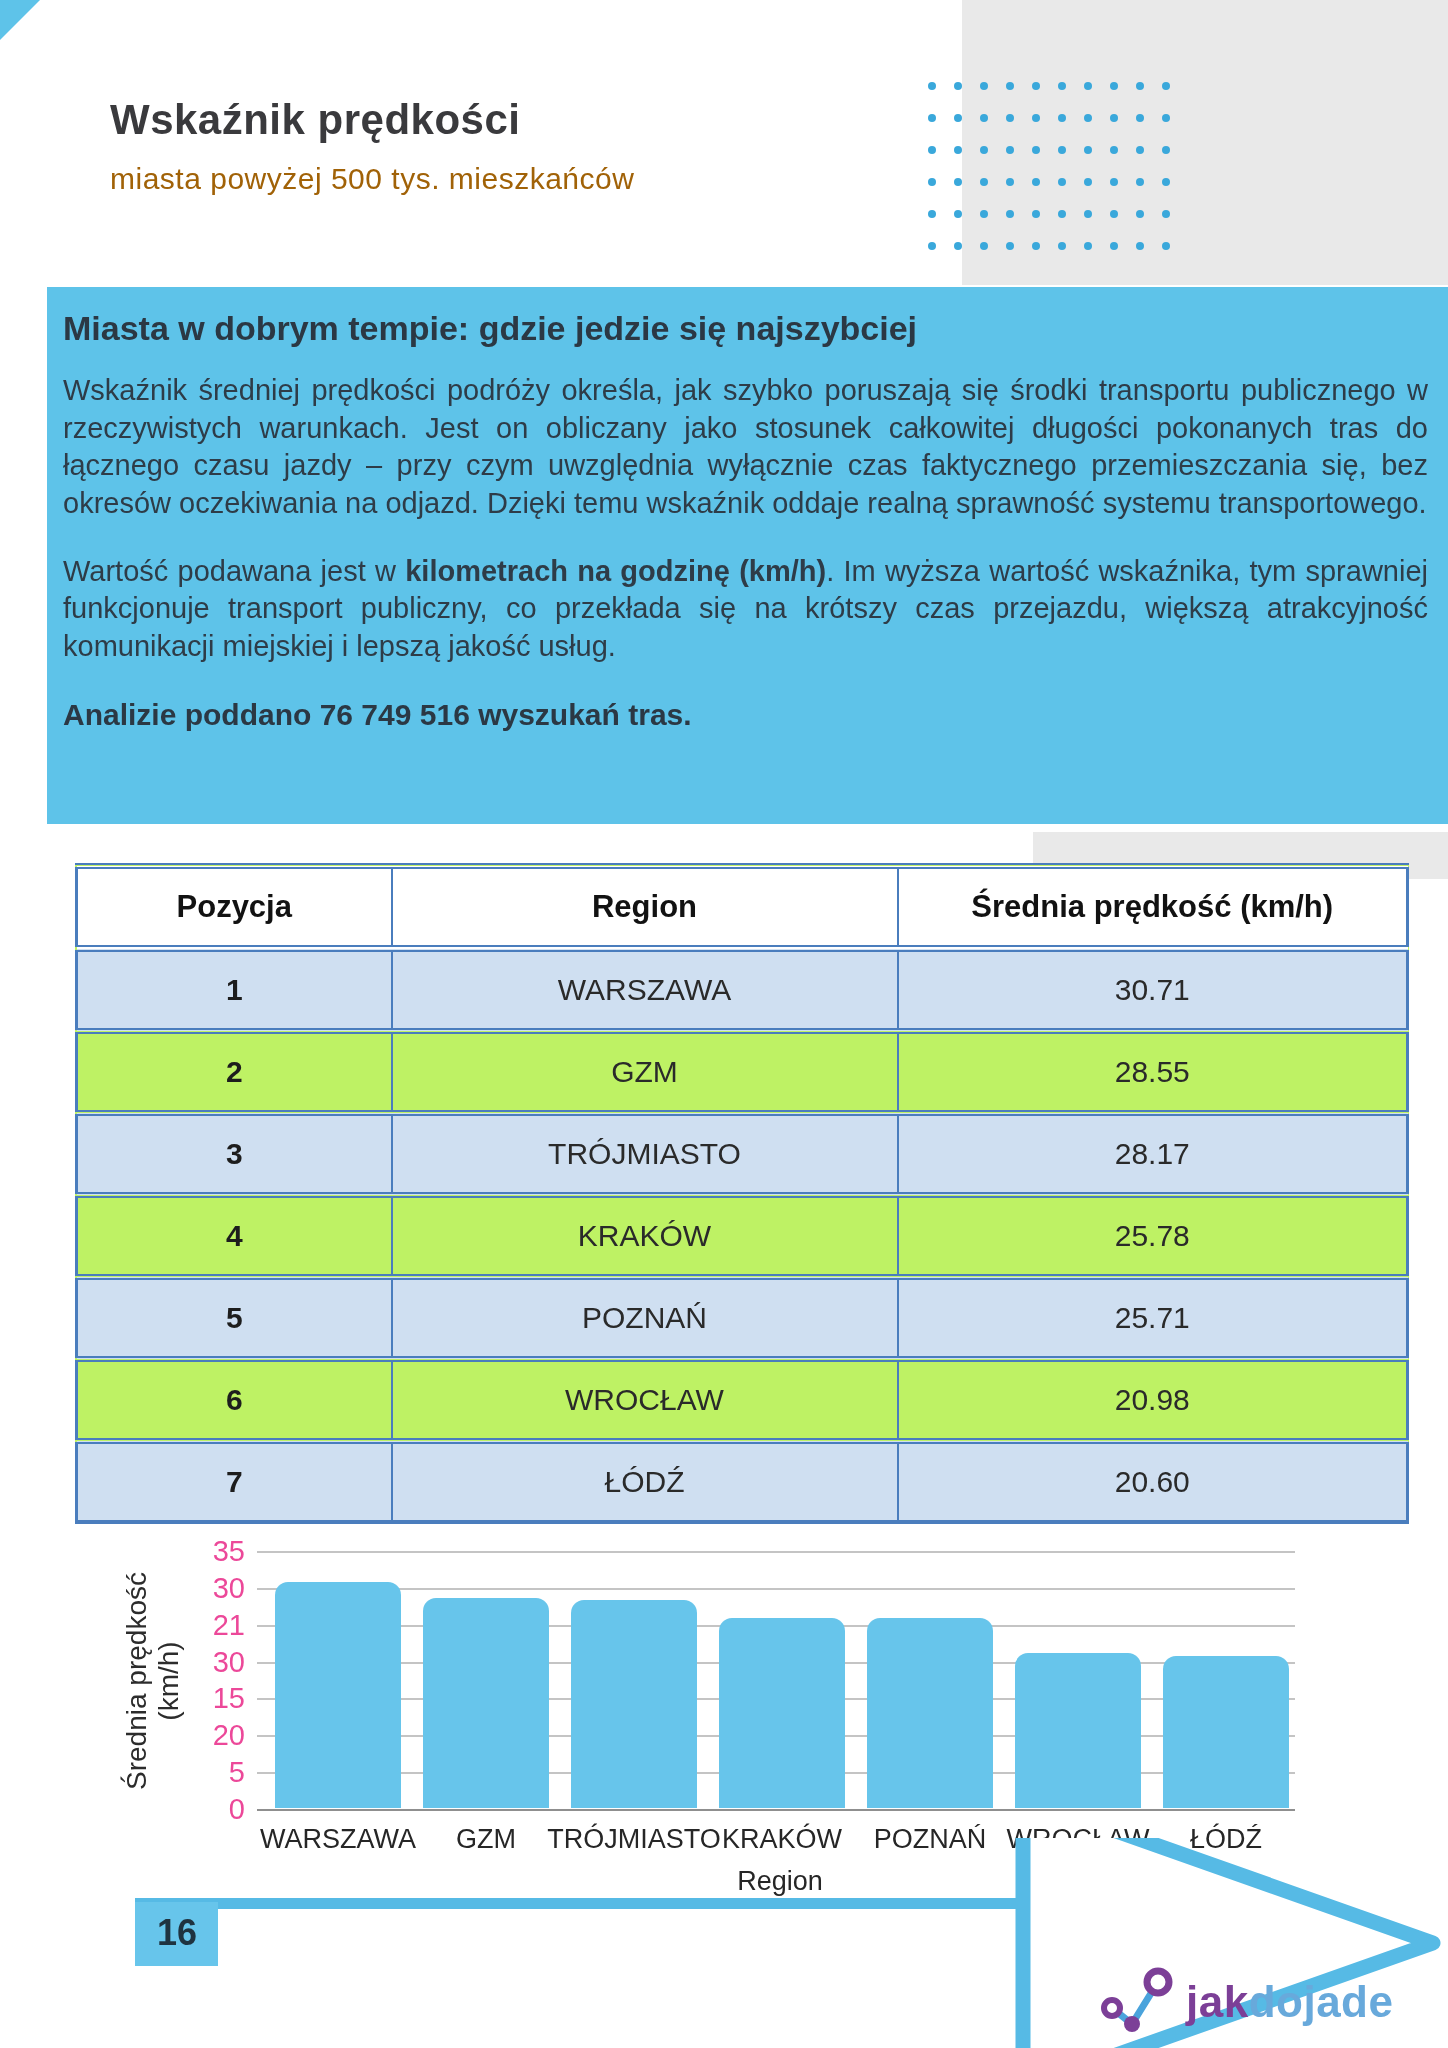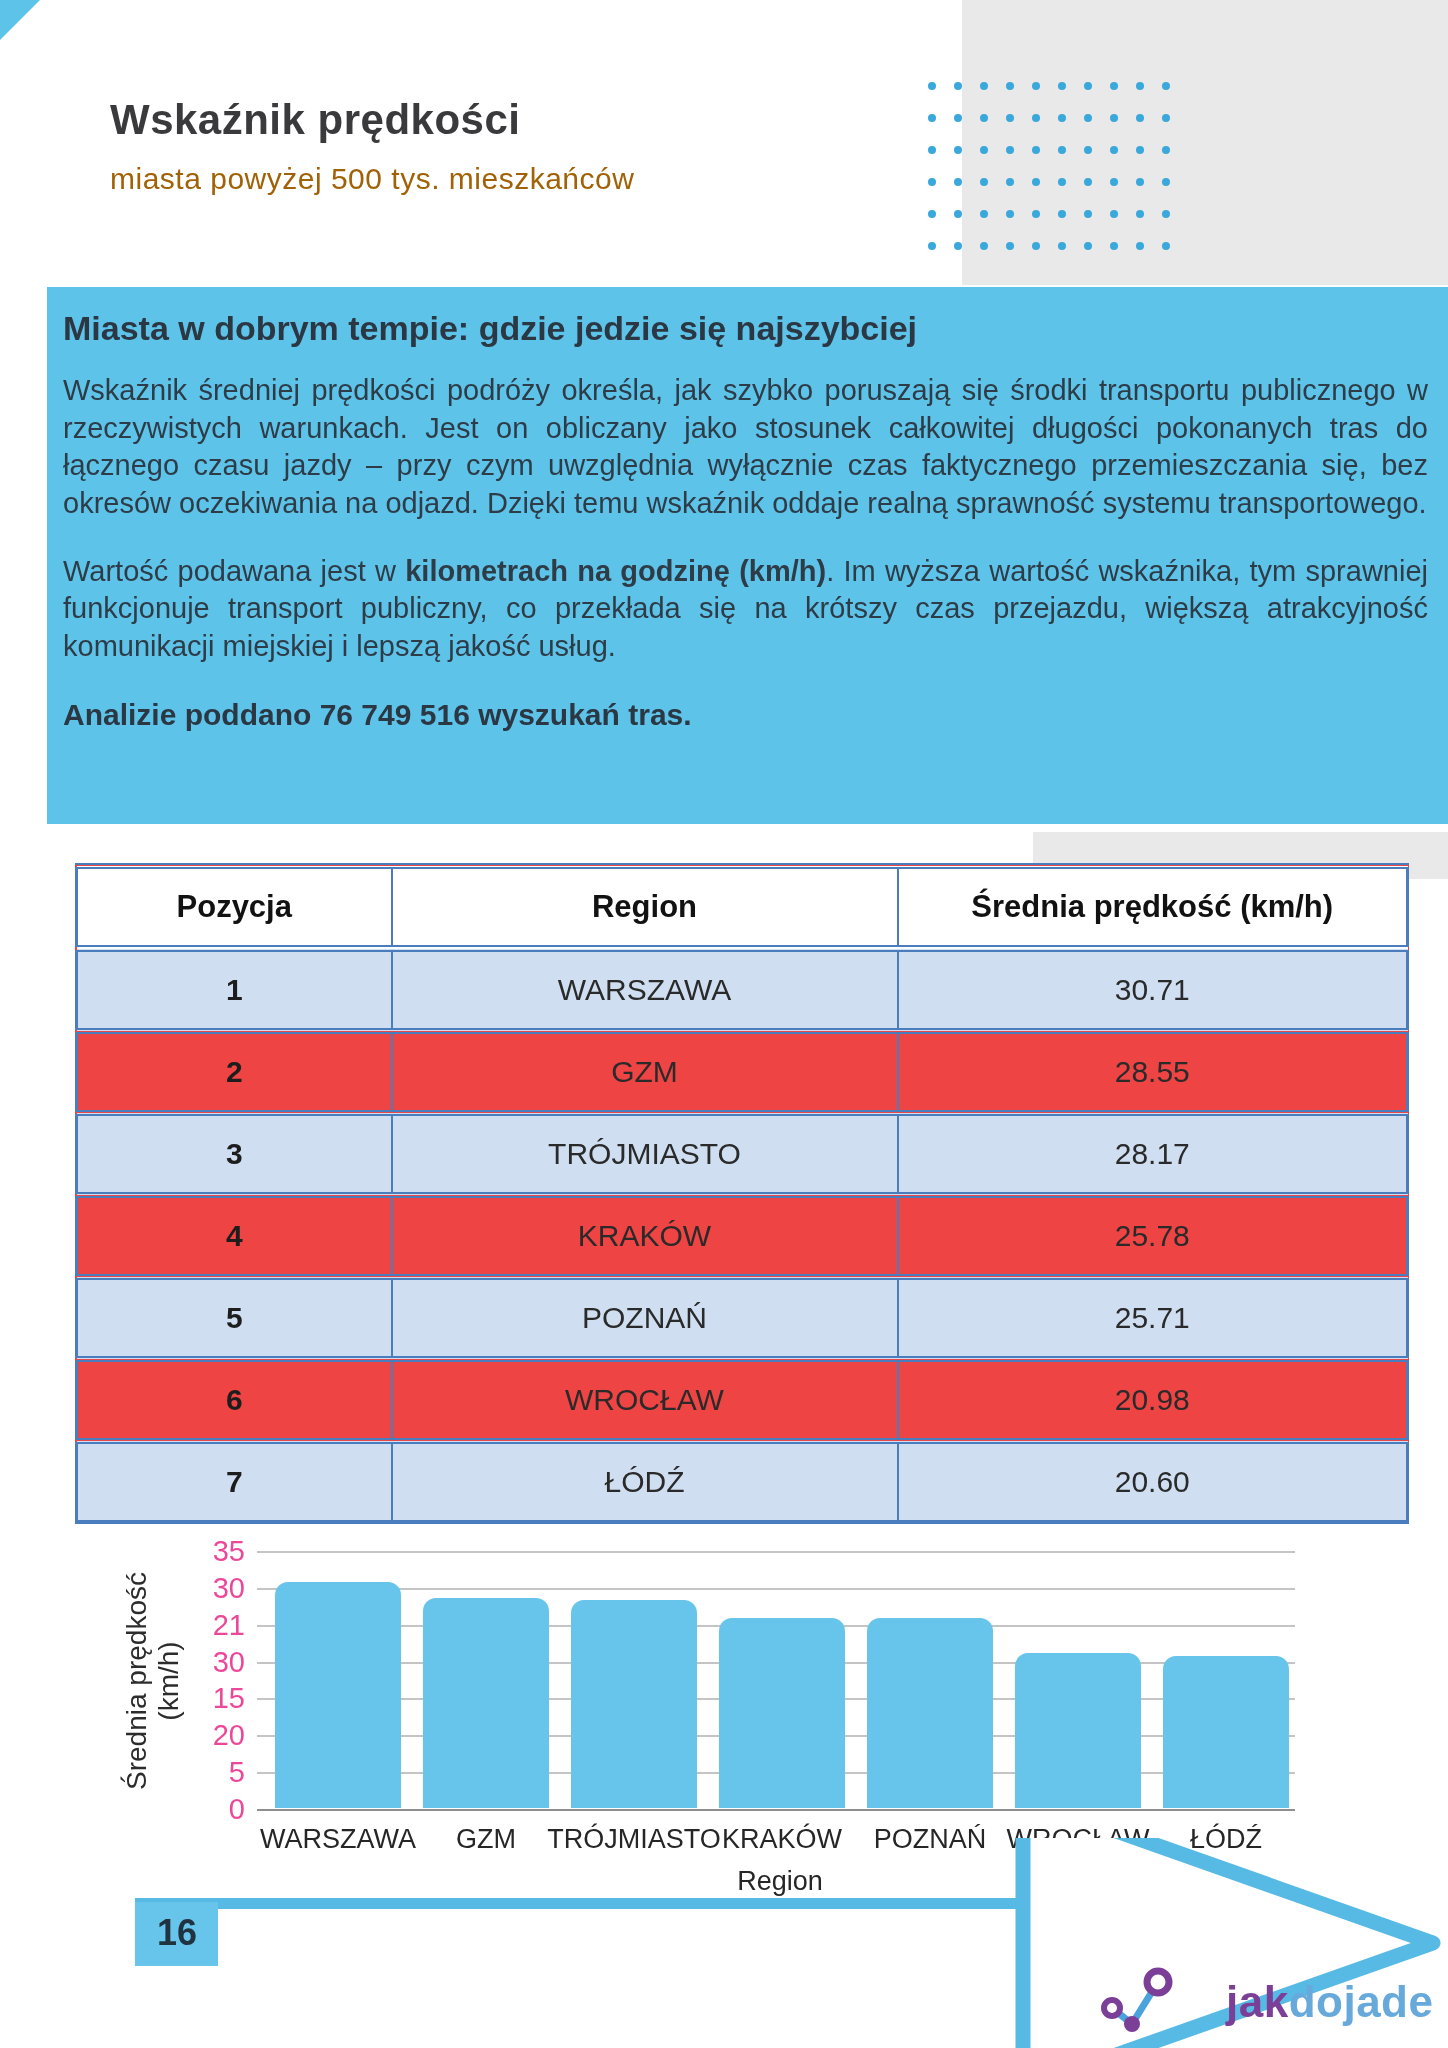--- a/index.html
+++ b/index.html
@@ -26,21 +26,21 @@
   
   .info-box { position:absolute; left:47px; top:287px; width:1401px; height:537px;
     background:#5ec3e9; padding:22px 20px 0 16px; }
   .info-box h2 { font-size:34px; font-weight:700; color:#2b3844; margin-bottom:24px; }
   .info-box p { font-size:29px; line-height:1.30; text-align:justify; color:#2e3c48; }
   .info-box p.p2 { margin-top:30px; }
   .info-box .note { margin-top:32px; font-size:30px; font-weight:700; color:#2b3844; }
 
   
   table.rank { position:absolute; left:75px; top:863px; width:1331px;
-    border-collapse:collapse; table-layout:fixed; background:#ef4444; }
+    border-collapse:collapse; table-layout:fixed; background:#bef264; }
   table.rank col.c1 { width:315px; } table.rank col.c2 { width:506px; } table.rank col.c3 { width:510px; }
   table.rank th, table.rank td { border:2px solid #4a7dbd; text-align:center; }
   table.rank { border-left:3px solid #4a7dbd; border-right:3px solid #4a7dbd;
     border-top:6px double #4a7dbd; border-bottom:4px solid #4a7dbd; }
   table.rank th { font-size:31px; font-weight:700; color:#121212;
     padding:20px 0; background:#fff; border-bottom:7px double #4a7dbd; }
   table.rank td { font-size:30px; color:#2a2a2a; padding:21px 0; border-top:6px double #4a7dbd; }
   table.rank td.pos { font-weight:700; color:#1d1d1d; }
   table.rank tr.alt td { background:#cfdff1; }
 
@@ -63,21 +63,21 @@
   .xtitle { position:absolute; top:326px; transform:translateX(-50%);
     font-size:27px; color:#262626; }
 
   
   .footer-line { position:absolute; left:135px; top:1898px; width:1172px; height:11px; background:#56bae5; }
   .page-box { position:absolute; left:135px; top:1902px; width:83px; height:64px;
     background:#67c5eb; font-size:36px; font-weight:700; color:#1f3340;
     line-height:62px; padding-left:22px; }
   .corner-svg { position:absolute; right:0; bottom:0; }
   .logo { position:absolute; left:1098px; top:1966px; display:flex; align-items:center; gap:12px; }
-  .logo .wordmark { font-size:44px; font-weight:700; letter-spacing:.5px;margin-left:40px; }
+  .logo .wordmark { font-size:44px; font-weight:700; letter-spacing:.5px; }
   .logo .wm-bold { color:#7c3f97; }
   .logo .wm-light { color:#68a9db; }
 </style>
 </head>
 <body>
 
 <div class="corner-tri-tl"></div>
 <div class="gray-block-tr"></div>
 <div class="gray-strip-mid"></div>
 <div class="dots">

